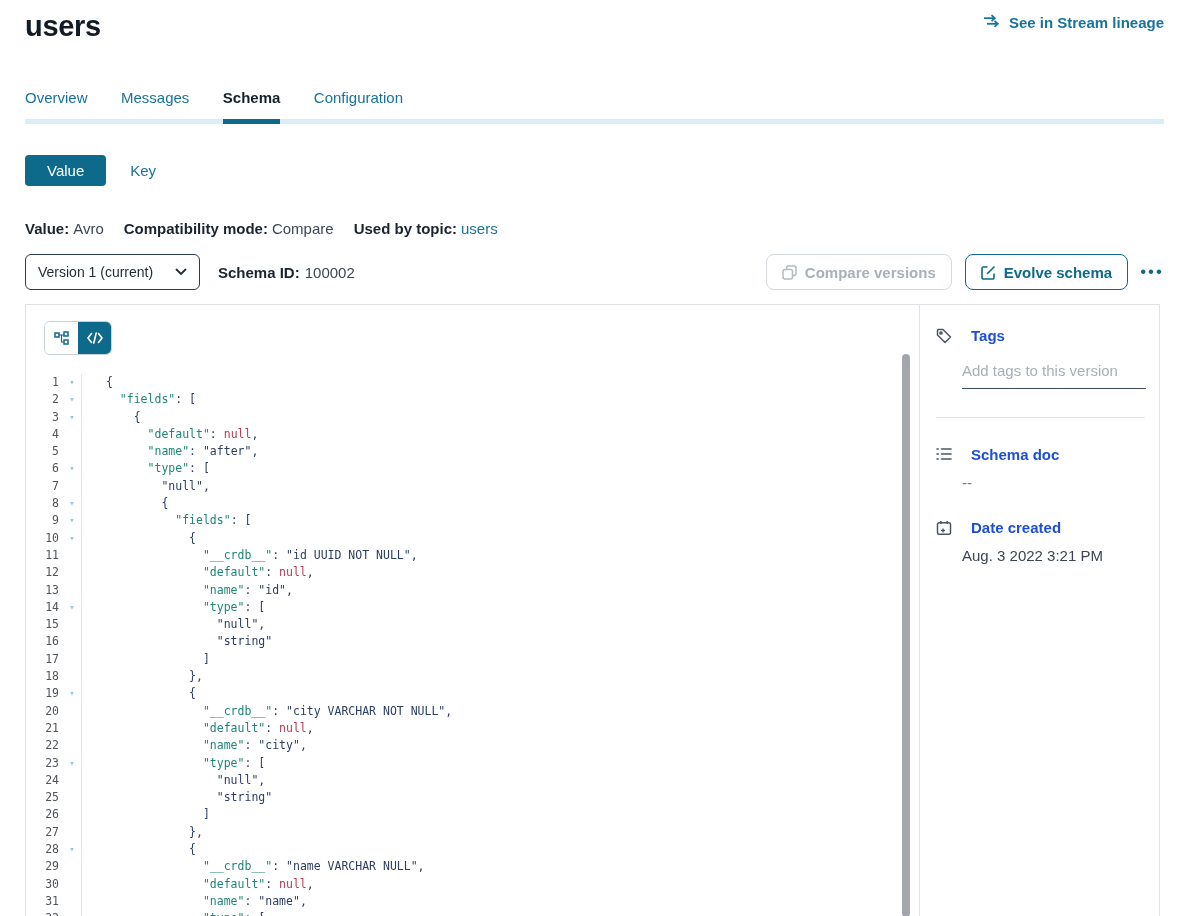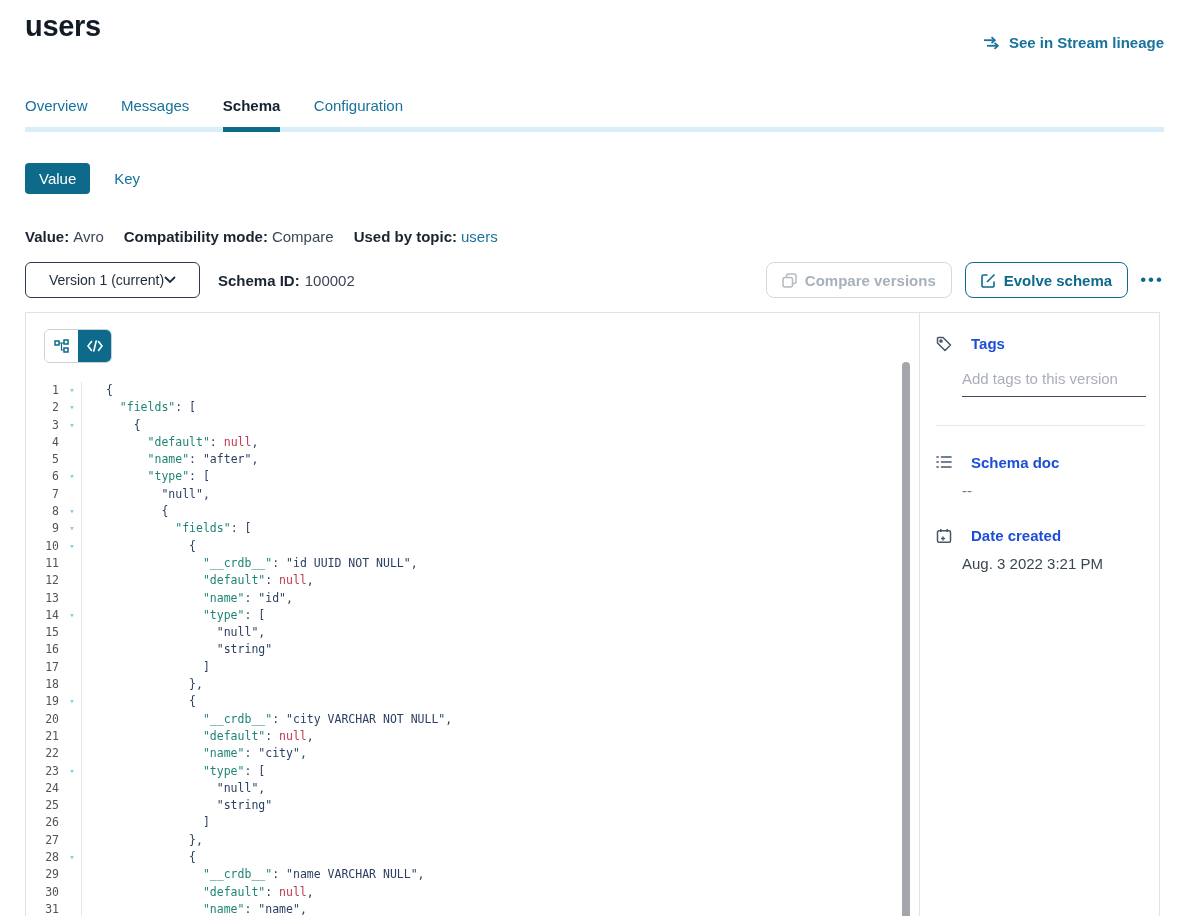--- a/index.html
+++ b/index.html
@@ -10,46 +10,46 @@
   }
   *{box-sizing:border-box;margin:0;padding:0;}
   html,body{width:1189px;height:916px;overflow:hidden;background:#fff;
     font-family:"Liberation Sans",sans-serif;color:var(--text);}
   .page{width:1189px;height:916px;position:relative;}
 
   
   .topbar{display:flex;justify-content:space-between;align-items:flex-start;
     padding:10px 25px 0 25px;}
   h1.title{font-size:29px;font-weight:700;color:#131c26;letter-spacing:-.3px;}
-  .lineage-link{display:flex;align-items:center;gap:9px;color:var(--link);
-    font-size:15px;font-weight:600;margin-top:24px;cursor:pointer;text-decoration:none;}
+  .lineage-link{display:flex;align-items:flex-start;gap:9px;color:var(--link);
+    font-size:15px;font-weight:600;margin-top:4px;cursor:pointer;text-decoration:none;}
 
   
   .tabbar{margin:46px 25px 0 25px;border-bottom:5px solid var(--tabbar);}
   .tab{display:inline-block;font-size:15px;color:var(--link);cursor:pointer;
     margin-right:29px;padding-bottom:13px;border-bottom:5px solid transparent;
     margin-bottom:-5px;}
   .tab.active{color:#14222e;font-weight:600;border-bottom-color:var(--accent);}
 
   
   .subject-toggle{margin:31px 25px 0 25px;display:flex;align-items:center;gap:24px;}
   .seg-btn{border:none;font-size:15px;cursor:pointer;font-family:inherit;}
   .seg-btn.filled{background:var(--accent);color:#fff;border-radius:4px;
-    padding:7px 14px;}
+    padding:7px 22px;}
   .seg-btn.ghost{background:transparent;color:var(--link);padding:7px 0;}
 
   
   .meta-row{margin:34px 25px 0 25px;display:flex;gap:20px;font-size:15px;color:#3a4755;}
   .meta-row b{color:var(--heading);font-weight:700;margin-right:4px;}
   .meta-link{color:var(--link);cursor:pointer;}
 
   
   .controls-row{margin:17px 25px 0 25px;display:flex;align-items:center;width:1139px;}
   .select{width:175px;height:36px;border:1px solid #2c3a4d;border-radius:6px;
-    display:flex;align-items:center;justify-content:center;
+    display:flex;align-items:center;justify-content:space-between;
     padding:0 12px;font-size:14px;color:#1f2b38;cursor:pointer;background:#fff;}
   .schema-id{margin-left:18px;font-size:15px;color:#3a4755;}
   .schema-id b{color:var(--heading);margin-right:5px;}
   .controls-spacer{flex:1;}
   .btn{height:36px;border-radius:8px;background:#fff;font-size:15px;font-weight:600;
     display:inline-flex;align-items:center;gap:8px;padding:0 15px;cursor:pointer;
     font-family:inherit;}
   .btn.disabled{border:1px solid var(--disabled-border);color:var(--disabled-text);
     cursor:default;justify-content:flex-end;}
   .btn.outline{border:1px solid var(--accent);color:var(--accent);margin-left:13px;}

